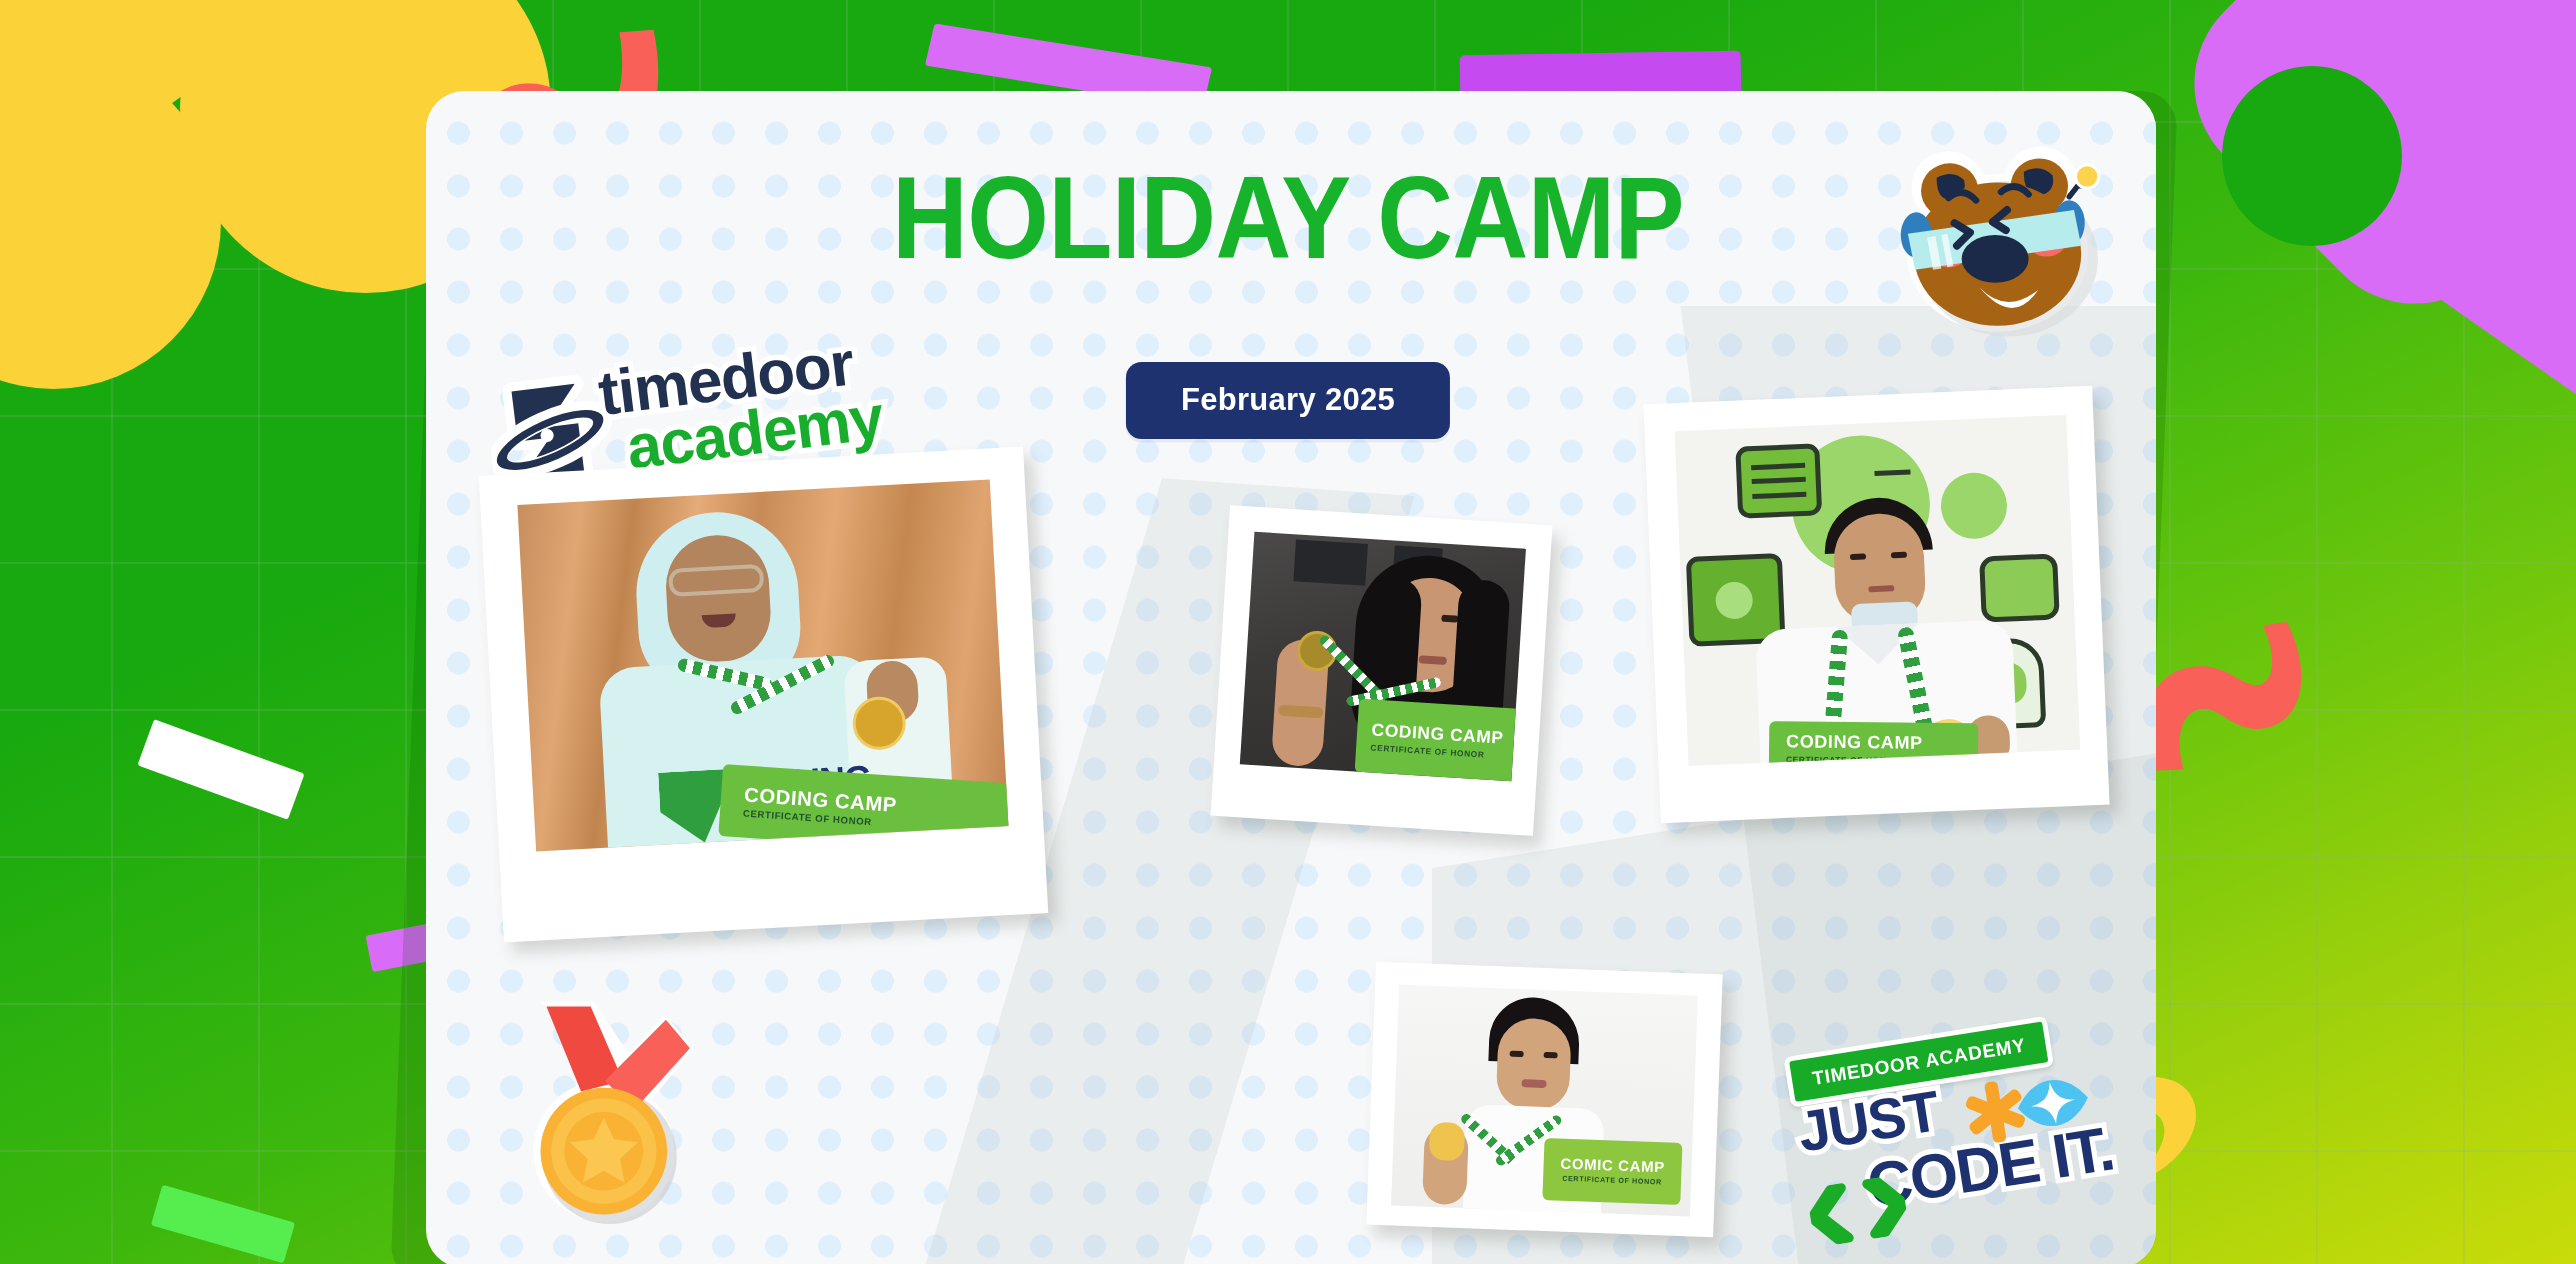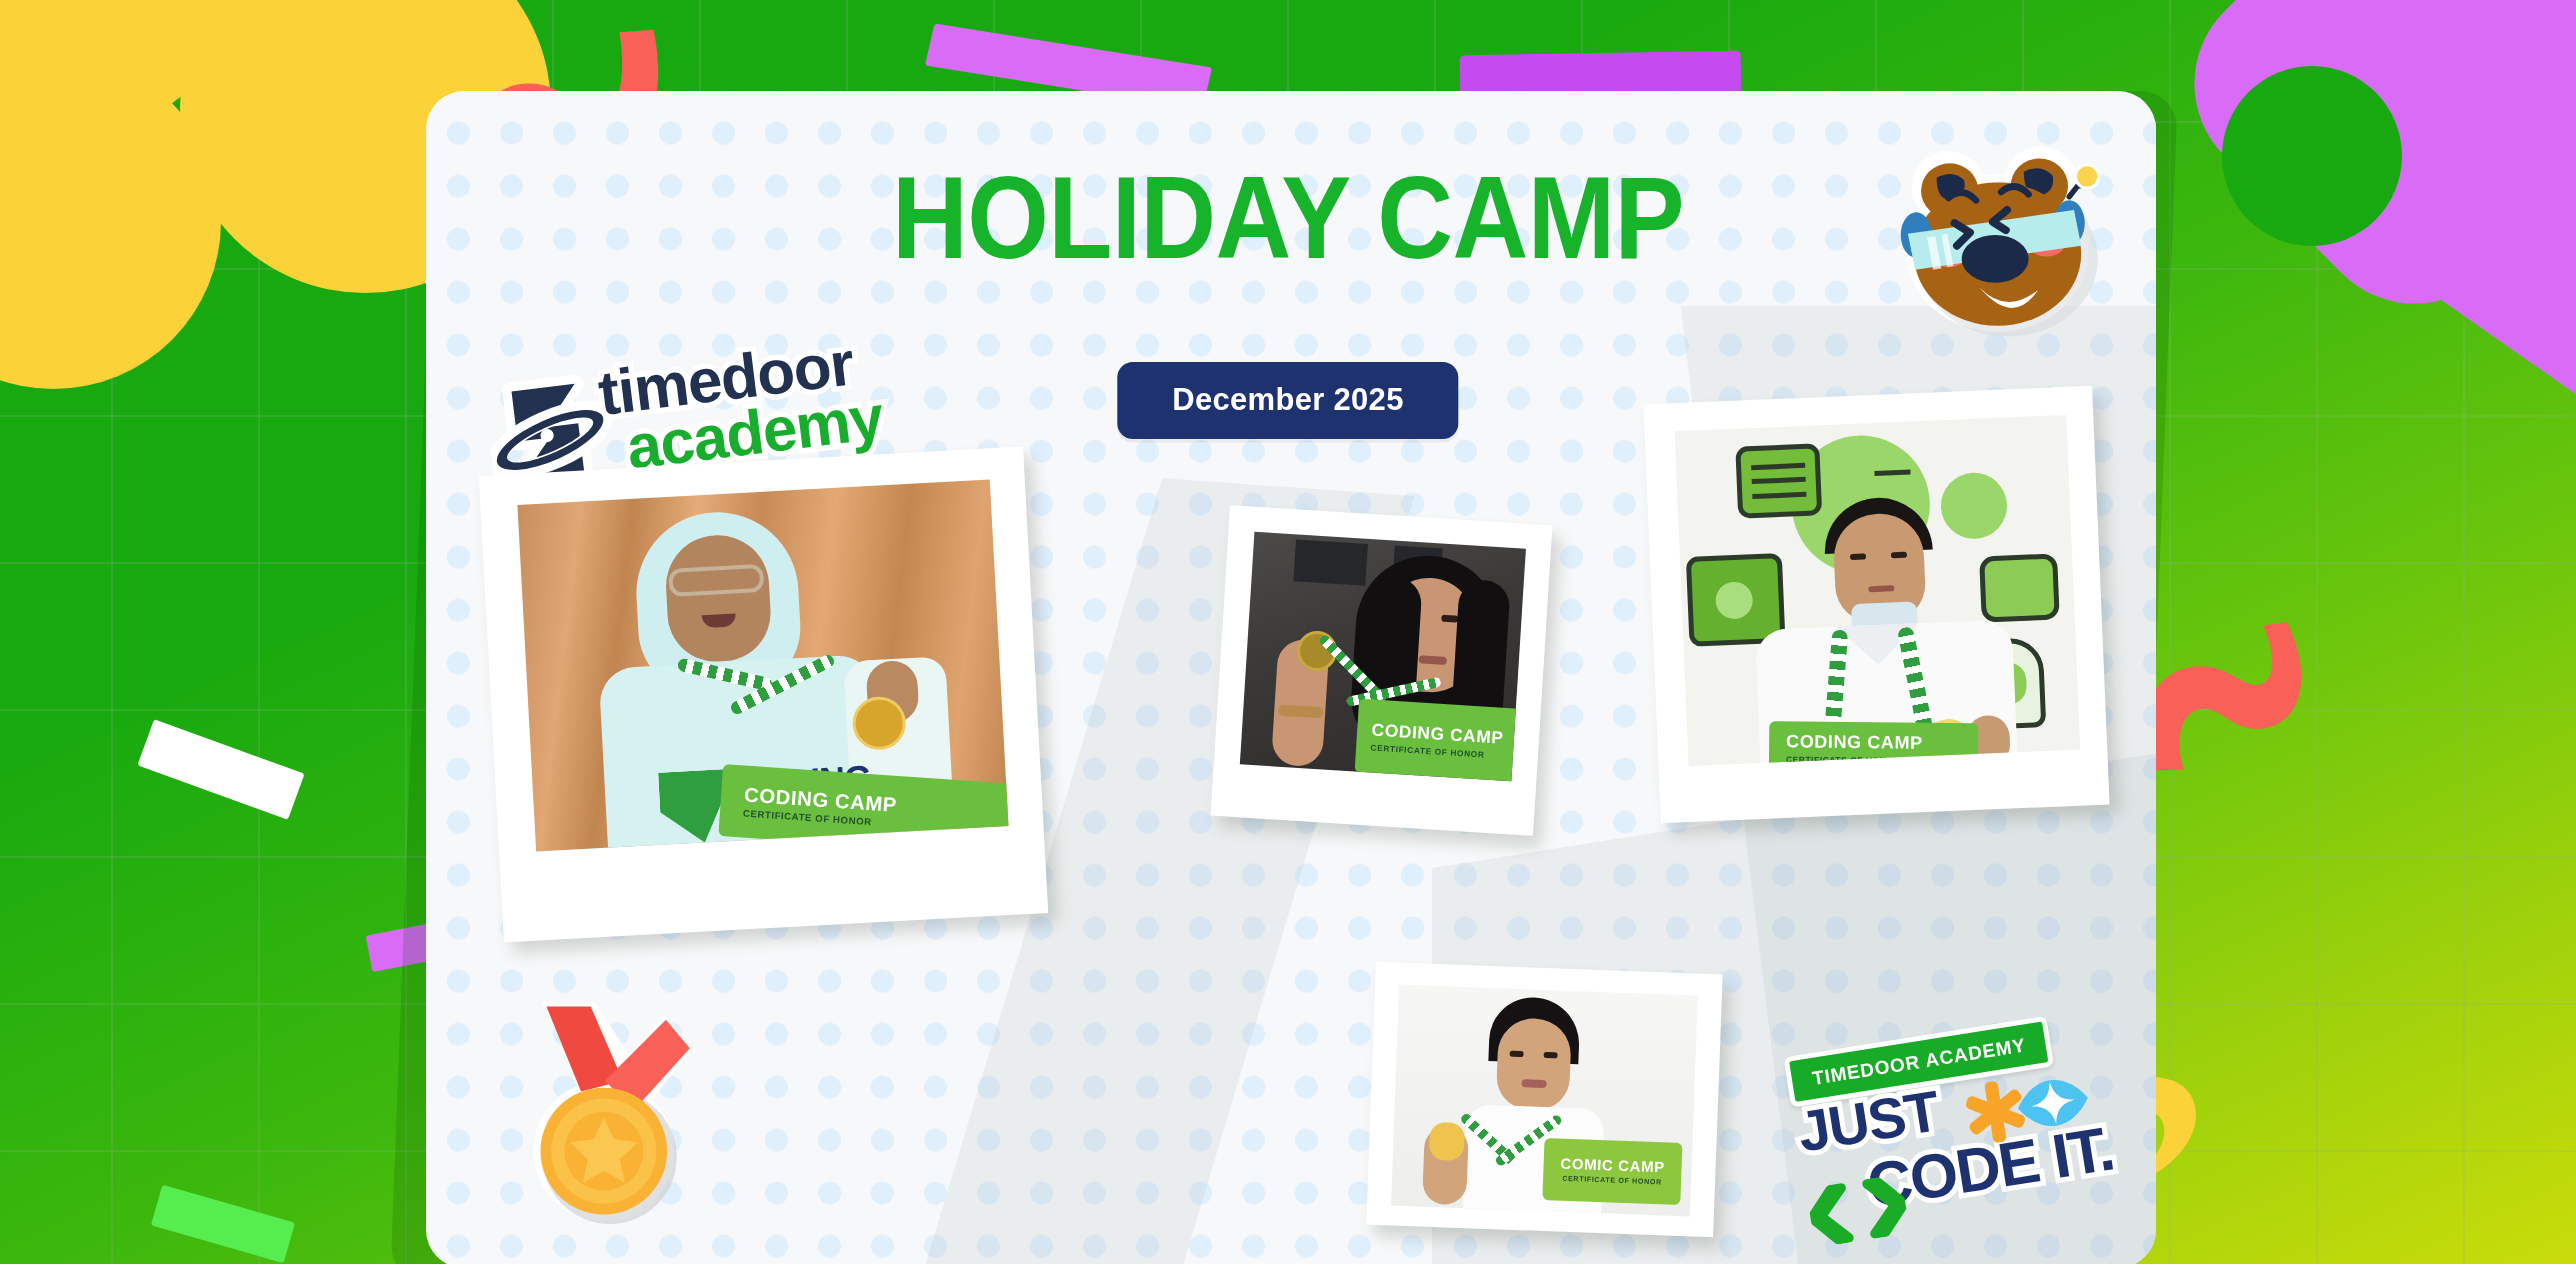--- a/index.html
+++ b/index.html
@@ -241,21 +241,21 @@
   <div class="card-shadow"></div>
   <div class="card">
     <div class="card-dots"></div>
     <div class="card-beam beam1"></div>
     <div class="card-beam beam2"></div>
     <div class="card-beam beam3"></div>
   </div>
 
   <div class="heading">HOLIDAY CAMP</div>
 
-  <div class="badge-date">December 2025</div>
+  <div class="badge-date">February 2025</div>
 
   <div class="td-logo">
     <svg class="td-mark" viewBox="0 0 210 180">
       <g>
         <path d="M46 16 L152 16 L96 82 L150 82 L150 164 L44 164 L100 100 L46 100 Z" fill="none" stroke="#ffffff" stroke-width="30" stroke-linejoin="round"></path>
         <path d="M46 16 L152 16 L96 82 L150 82 L150 164 L44 164 L100 100 L46 100 Z" fill="#22314f"></path>
         <ellipse cx="100" cy="104" rx="96" ry="34" transform="rotate(-17 100 104)" fill="none" stroke="#ffffff" stroke-width="30"></ellipse>
         <path d="M196 104 a96 34 0 1 1 -192 0 a96 34 0 1 1 192 0 Z M178 104 a78 22 0 1 0 -156 0 a78 22 0 1 0 156 0 Z" fill="#22314f" fill-rule="evenodd" transform="rotate(-17 100 104)"></path>
         <circle cx="96" cy="96" r="11" fill="#ffffff"></circle>
       </g>

